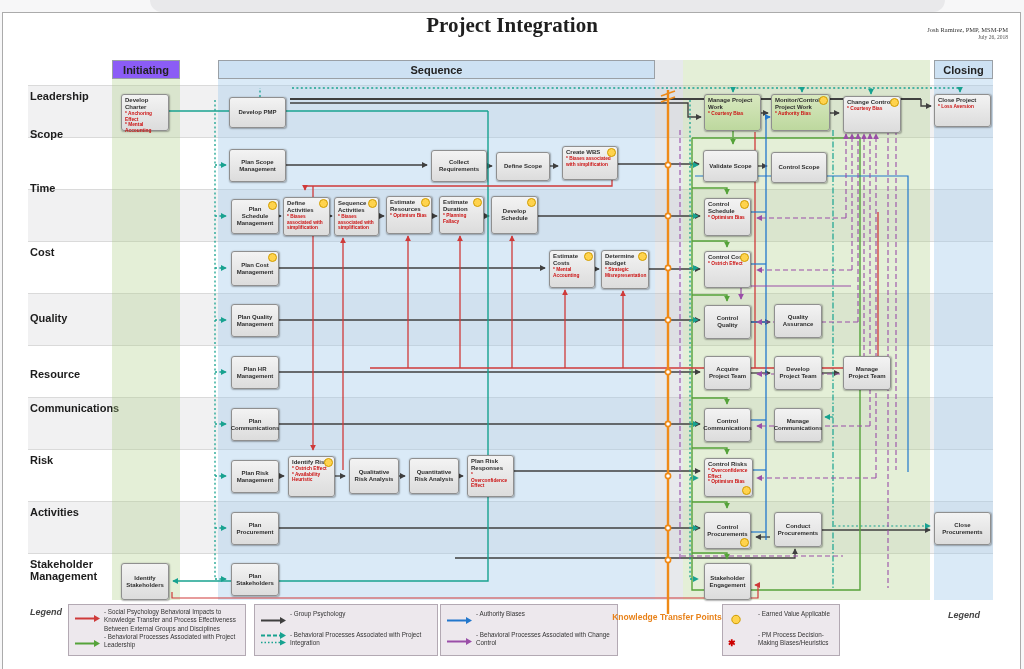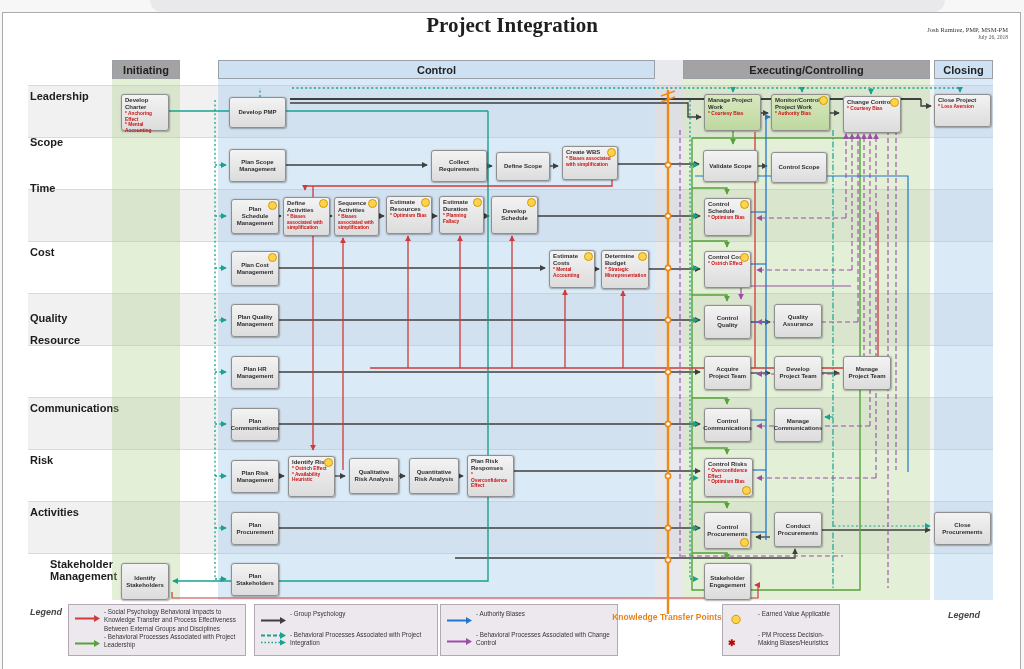--- a/index.html
+++ b/index.html
@@ -12,21 +12,21 @@
   .author .date{font-size:5.5px;color:#555}
   .stripe{position:absolute;left:28px;width:965px;background:#f1f1f2;border-top:1px solid #dadada;z-index:0}
   .stripe.odd{background:#ffffff}
   .bottomline{position:absolute;left:28px;width:965px;top:600px;height:0;border-top:1px solid #cfcfcf;z-index:0}
   .rowlabel{position:absolute;left:30px;width:84px;font-weight:bold;font-size:11px;line-height:1.12;color:#1c1c1c;z-index:1}
   .band{position:absolute;top:60px;height:540px;z-index:1;pointer-events:none}
   .band-g{background:rgba(170,206,132,0.32)}
   .band-b{background:rgba(158,199,235,0.38)}
   .band-s{background:rgba(175,182,192,0.30)}
   .phasehead{position:absolute;top:60px;height:19px;line-height:19px;text-align:center;font-weight:bold;font-size:11px;color:#222;border:1px solid #9aa0a6;box-sizing:border-box;z-index:1}
-  .ph-g{background:#a3a3a3}
+  .ph-g{background:#8b5cf6}
   .ph-b{background:#cde1f3}
   #connectors{position:absolute;left:0;top:0;z-index:2;pointer-events:none}
   .pbox{position:absolute;background:linear-gradient(180deg,#f3f3f3,#dcdcdc);border:1.5px solid #8f8f8f;border-radius:3px;padding:2px 3px;box-sizing:border-box;box-shadow:0.5px 0.5px 1.5px rgba(0,0,0,.3);z-index:3}
   .pbox-green{background:linear-gradient(180deg,#d8e8bf,#bdd89e)}
   .pbox-center{display:flex;align-items:center;justify-content:center;text-align:center}
   .ptitle{font-weight:bold;color:#2e2e2e;font-size:6px;line-height:1.15}
   .pnote{color:#cc1111;font-size:4.8px;line-height:1.2;font-weight:bold}
   .badge{position:absolute;top:1px;right:1px;width:9px;height:9px;border-radius:50%;background:#ffd34d;border:1px solid #d09c00;box-sizing:border-box}
   .badge-br{top:auto;bottom:1px}
   .legbox{position:absolute;top:604px;height:52px;background:#ede8ed;border:1px solid #b3a9b3;box-sizing:border-box;padding:3px 5px;display:flex;flex-direction:column;justify-content:space-evenly;z-index:3}
@@ -260,45 +260,44 @@
       <div class="legitem">
         <span class="legicon"><span class="star">✱</span></span>
         <span class="legtext">- PM Process Decision-Making Biases/Heuristics</span>
       </div>
     </div>
   <div class="ktp">Knowledge Transfer Points</div>
   <div class="legcap" style="left:948px;top:610px">Legend</div>
 <div class="stripe" style="top: 85px; height: 52px;"></div>
     <div class="rowlabel" style="top: 90px;">Leadership</div>
     <div class="stripe odd" style="top: 137px; height: 52px;"></div>
-    <div class="rowlabel" style="top: 136px;">Scope</div>
+    <div class="rowlabel" style="top: 128px;">Scope</div>
     <div class="stripe" style="top: 189px; height: 52px;"></div>
     <div class="rowlabel" style="top: 182px;">Time</div>
     <div class="stripe odd" style="top: 241px; height: 52px;"></div>
     <div class="rowlabel" style="top: 246px;">Cost</div>
     <div class="stripe" style="top: 293px; height: 52px;"></div>
     <div class="rowlabel" style="top: 312px;">Quality</div>
     <div class="stripe odd" style="top: 345px; height: 52px;"></div>
-    <div class="rowlabel" style="top: 334px;">Resource</div>
+    <div class="rowlabel" style="top: 368px;">Resource</div>
     <div class="stripe" style="top: 397px; height: 52px;"></div>
     <div class="rowlabel" style="top: 402px;">Communications</div>
     <div class="stripe odd" style="top: 449px; height: 52px;"></div>
     <div class="rowlabel" style="top: 454px;">Risk</div>
     <div class="stripe" style="top: 501px; height: 52px;"></div>
     <div class="rowlabel" style="top: 506px;">Activities</div>
     <div class="stripe odd" style="top: 553px; height: 47px;"></div>
-    <div class="rowlabel" style="top: 558px; margin-left: 20px;">Stakeholder Management</div>
+    <div class="rowlabel" style="top: 558px;">Stakeholder Management</div>
     <div class="band band-g" style="left: 112px; width: 68px;"></div>
     <div class="band band-b" style="left: 218px; width: 437px;"></div>
     <div class="band band-s" style="left: 655px; width: 28px;"></div>
     <div class="band band-g" style="left: 683px; width: 247px;"></div>
     <div class="band band-b" style="left: 934px; width: 59px;"></div>
     <div class="phasehead ph-g" style="left: 112px; width: 68px;">Initiating</div>
-    <div class="phasehead ph-b" style="left: 218px; width: 437px;">Control</div>
-    <div class="phasehead ph-g" style="left: 683px; width: 247px;">Executing/Controlling</div>
+    <div class="phasehead ph-b" style="left: 218px; width: 437px;">Sequence</div>
     <div class="phasehead ph-b" style="left: 934px; width: 59px;">Closing</div>
     <div class="pbox" style="left: 121px; top: 94px; width: 48px; height: 37px;">
       <div class="ptitle">Develop Charter</div>
       <div class="pnote">* Anchoring Effect</div>
       <div class="pnote">* Mental Accounting</div>
     </div>
     <div class="pbox pbox-center" style="left: 229px; top: 97px; width: 57px; height: 31px;">
       <div class="ptitle">Develop PMP</div>
     </div>
     <div class="pbox pbox-green" style="left: 704px; top: 94px; width: 57px; height: 37px;">

